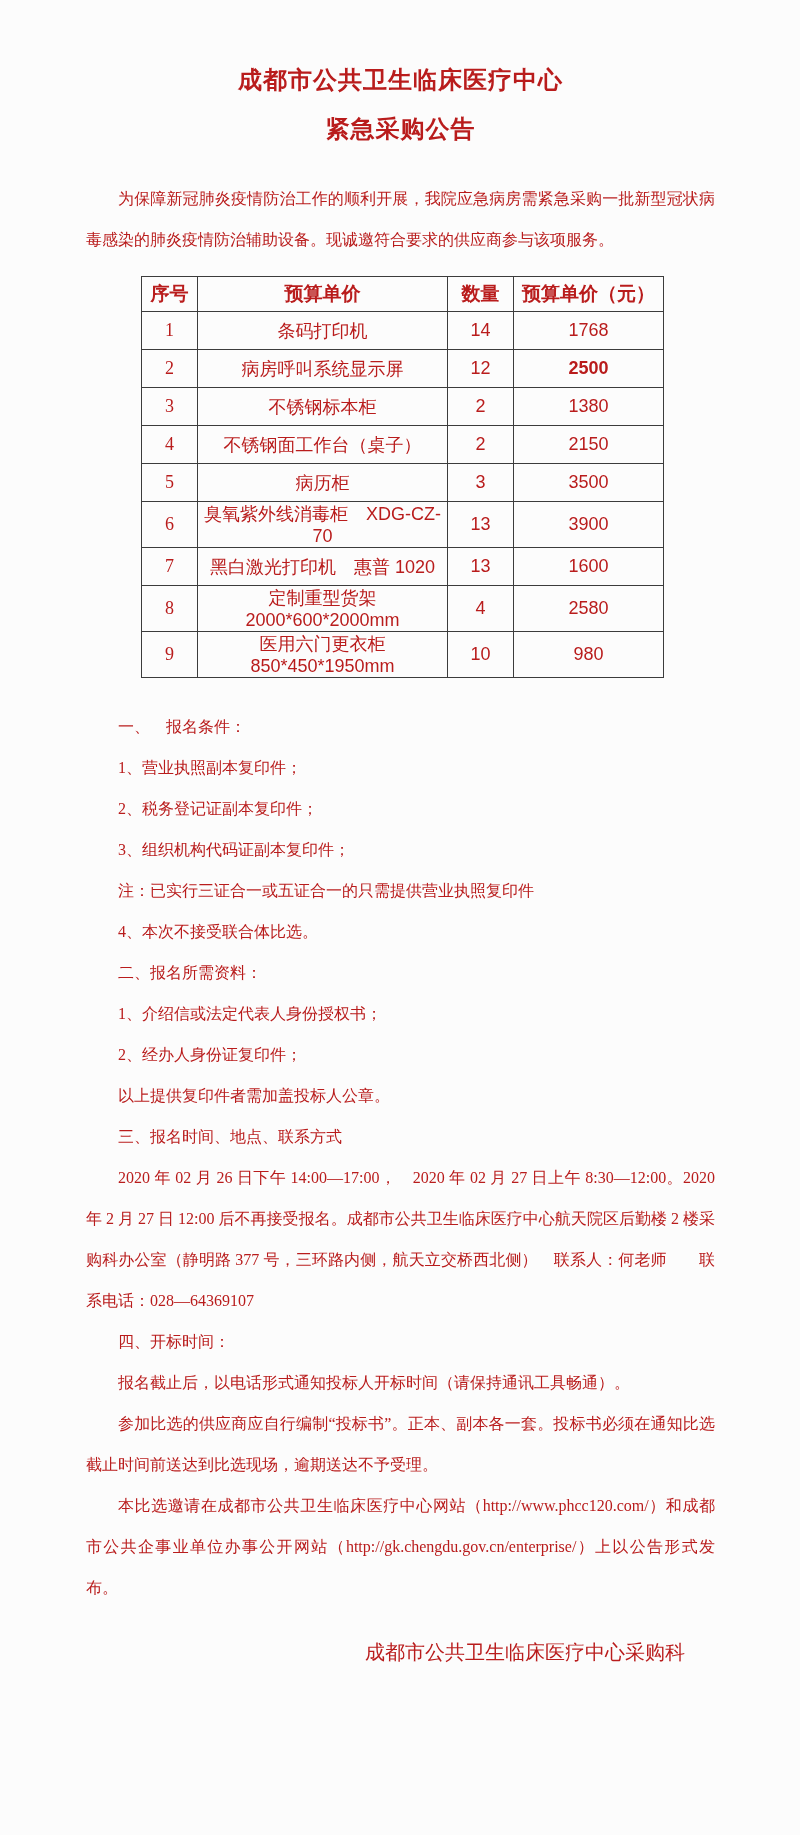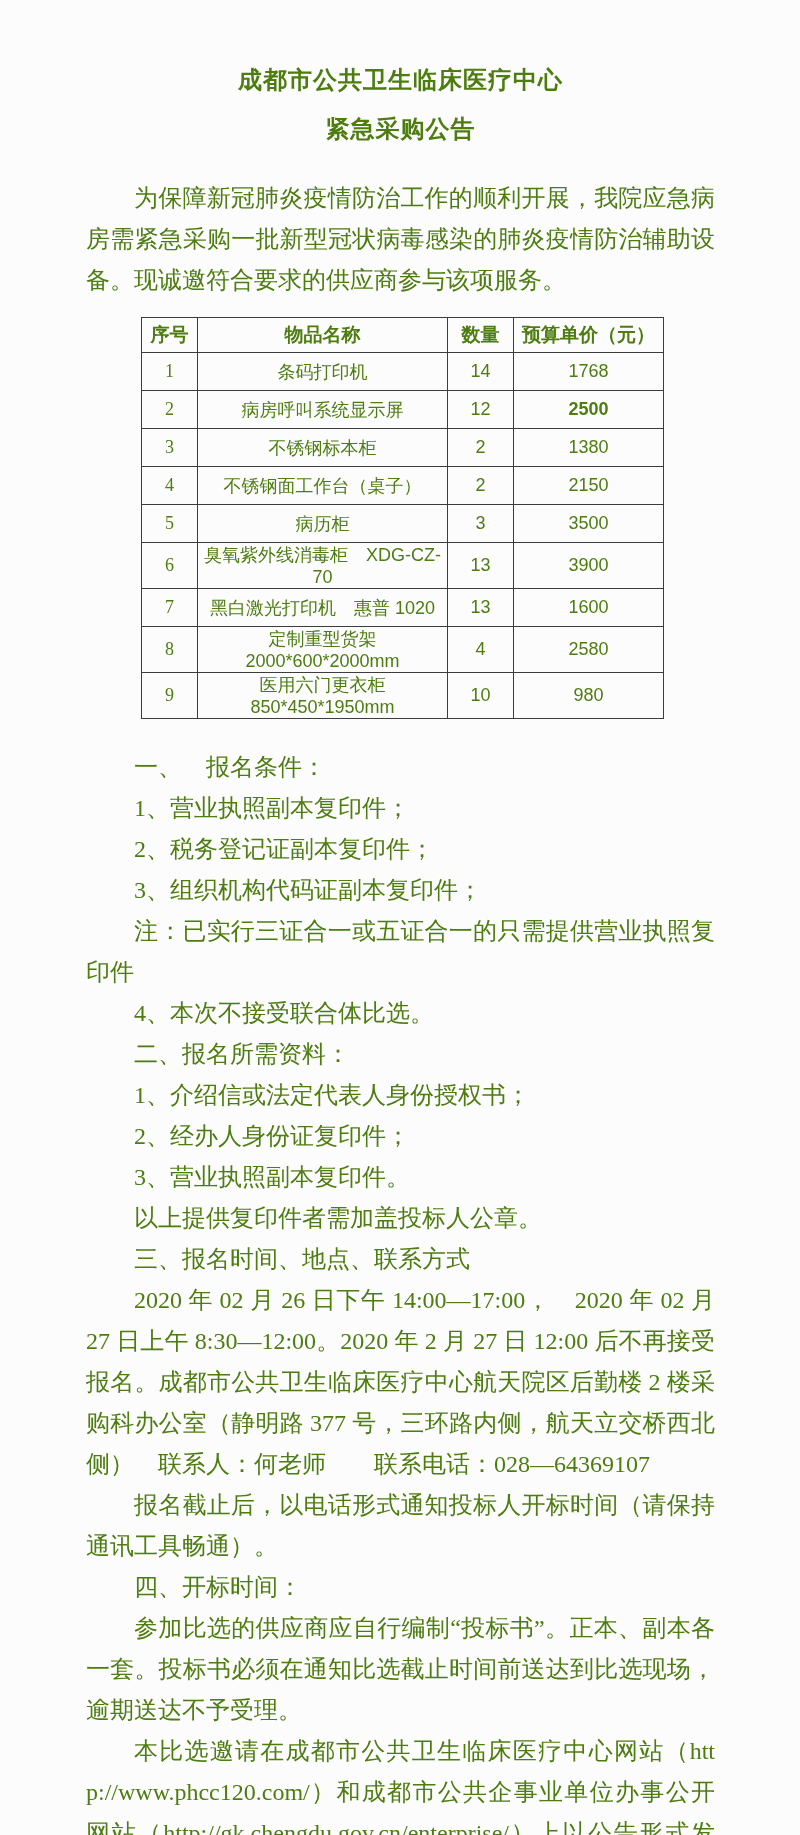--- a/index.html
+++ b/index.html
@@ -26,21 +26,21 @@
     font-size: 24px;
     font-weight: 700;
     line-height: 49px;
     letter-spacing: 1px;
     margin: 0;
   }
   .intro-block {
     margin-top: 24px;
   }
   .body-line {
-    font-size: 24px;
+    font-size: 16px;
     line-height: 41px;
     text-align: justify;
     text-indent: 2em;
     margin: 0;
     word-break: break-all;
   }
   table.items-table {
     border-collapse: collapse;
     table-layout: fixed;
     width: 522px;
@@ -91,41 +91,41 @@
   }
   .signoff-inner p {
     margin: 0;
     font-size: 20px;
     line-height: 41px;
   }
 </style>
 </head>
 <body>
 
-<div class="page" style="background: rgb(252, 252, 252); color: #4d7c0f;">
+<div class="page" style="background: rgb(252, 252, 252); color: #b91c1c;">
   <div class="content">
 
     <h1 class="doc-title">成都市公共卫生临床医疗中心</h1>
     <h1 class="doc-title">紧急采购公告</h1>
 
     <div class="intro-block">
       <p class="body-line">为保障新冠肺炎疫情防治工作的顺利开展，我院应急病房需紧急采购一批新型冠状病毒感染的肺炎疫情防治辅助设备。现诚邀符合要求的供应商参与该项服务。</p>
     </div>
 
     <table class="items-table" style="border-color: rgb(60, 60, 60);">
       <colgroup>
         <col class="col-idx">
         <col class="col-name">
         <col class="col-qty">
         <col class="col-price">
       </colgroup>
       <thead>
         <tr>
           <th style="border-color: rgb(60, 60, 60);">序号</th>
-          <th style="border-color: rgb(60, 60, 60);">物品名称</th>
+          <th style="border-color: rgb(60, 60, 60);">预算单价</th>
           <th style="border-color: rgb(60, 60, 60);">数量</th>
           <th style="border-color: rgb(60, 60, 60);">预算单价（元）</th>
         </tr>
       </thead>
       <tbody id="items-tbody">
           <tr>
             <td class="cell-idx" style="border-color: rgb(60, 60, 60);">1</td>
             <td class="cell-name" style="border-color: rgb(60, 60, 60);">条码打印机</td>
             <td class="cell-qty" style="border-color: rgb(60, 60, 60);">14</td>
             <td class="cell-price" style="border-color: rgb(60, 60, 60);">1768</td>
@@ -184,26 +184,25 @@
     <div class="paragraphs" id="paragraphs">
         <p class="body-line">一、　报名条件：</p>
         <p class="body-line">1、营业执照副本复印件；</p>
         <p class="body-line">2、税务登记证副本复印件；</p>
         <p class="body-line">3、组织机构代码证副本复印件；</p>
         <p class="body-line">注：已实行三证合一或五证合一的只需提供营业执照复印件</p>
         <p class="body-line">4、本次不接受联合体比选。</p>
         <p class="body-line">二、报名所需资料：</p>
         <p class="body-line">1、介绍信或法定代表人身份授权书；</p>
         <p class="body-line">2、经办人身份证复印件；</p>
-        <p class="body-line">3、营业执照副本复印件。</p>
         <p class="body-line">以上提供复印件者需加盖投标人公章。</p>
         <p class="body-line">三、报名时间、地点、联系方式</p>
         <p class="body-line">2020 年 02 月 26 日下午 14:00—17:00，　2020 年 02 月 27 日上午 8:30—12:00。2020 年 2 月 27 日 12:00 后不再接受报名。成都市公共卫生临床医疗中心航天院区后勤楼 2 楼采购科办公室（静明路 377 号，三环路内侧，航天立交桥西北侧）　联系人：何老师　　联系电话：028—64369107</p>
+        <p class="body-line">四、开标时间：</p>
         <p class="body-line">报名截止后，以电话形式通知投标人开标时间（请保持通讯工具畅通）。</p>
-        <p class="body-line">四、开标时间：</p>
         <p class="body-line">参加比选的供应商应自行编制“投标书”。正本、副本各一套。投标书必须在通知比选截止时间前送达到比选现场，逾期送达不予受理。</p>
         <p class="body-line">本比选邀请在成都市公共卫生临床医疗中心网站（http://www.phcc120.com/）和成都市公共企事业单位办事公开网站（http://gk.chengdu.gov.cn/enterprise/）上以公告形式发布。</p>
       </div>
 
     <div class="signoff">
       <div class="signoff-inner">
         <p>成都市公共卫生临床医疗中心采购科</p>
         
       </div>
     </div>

